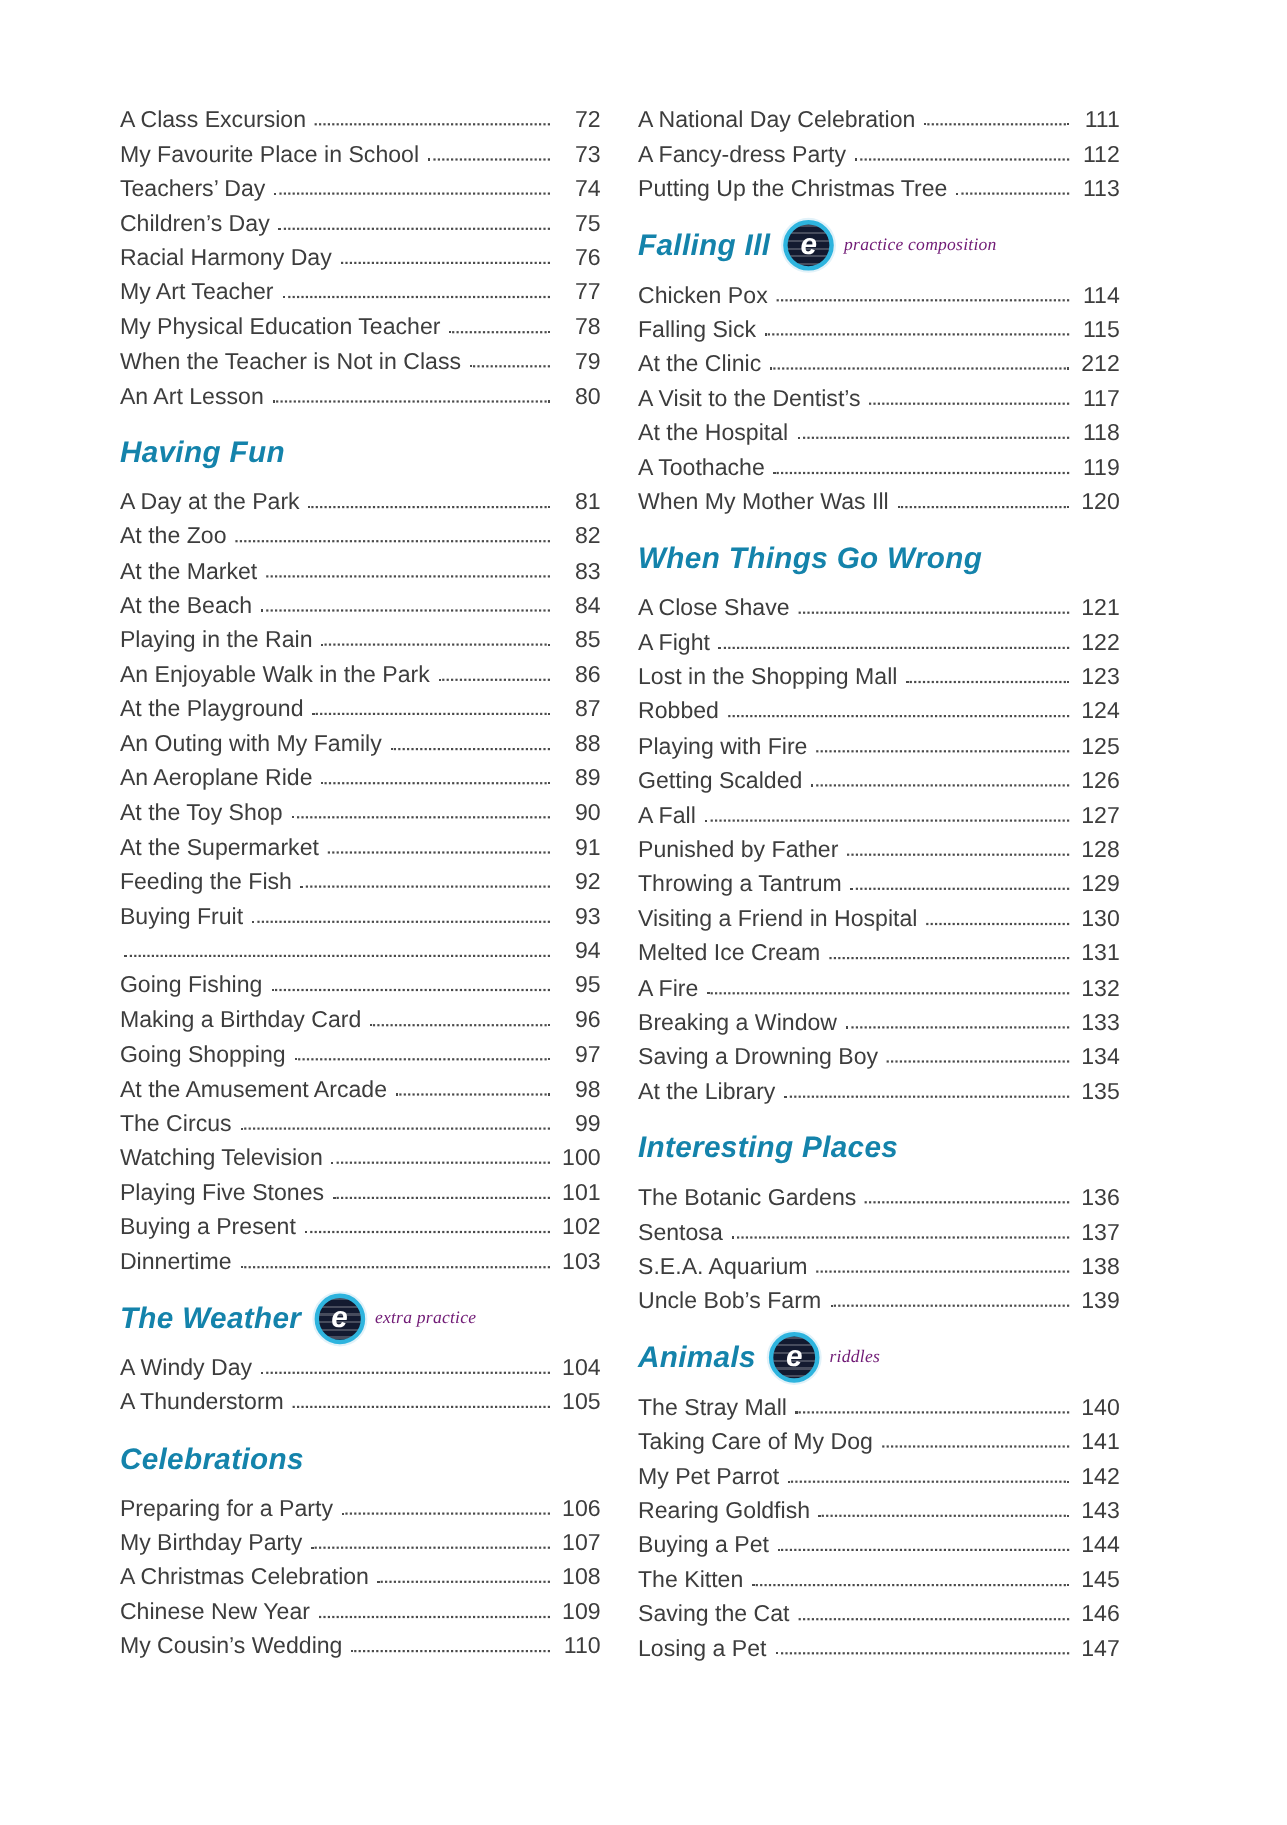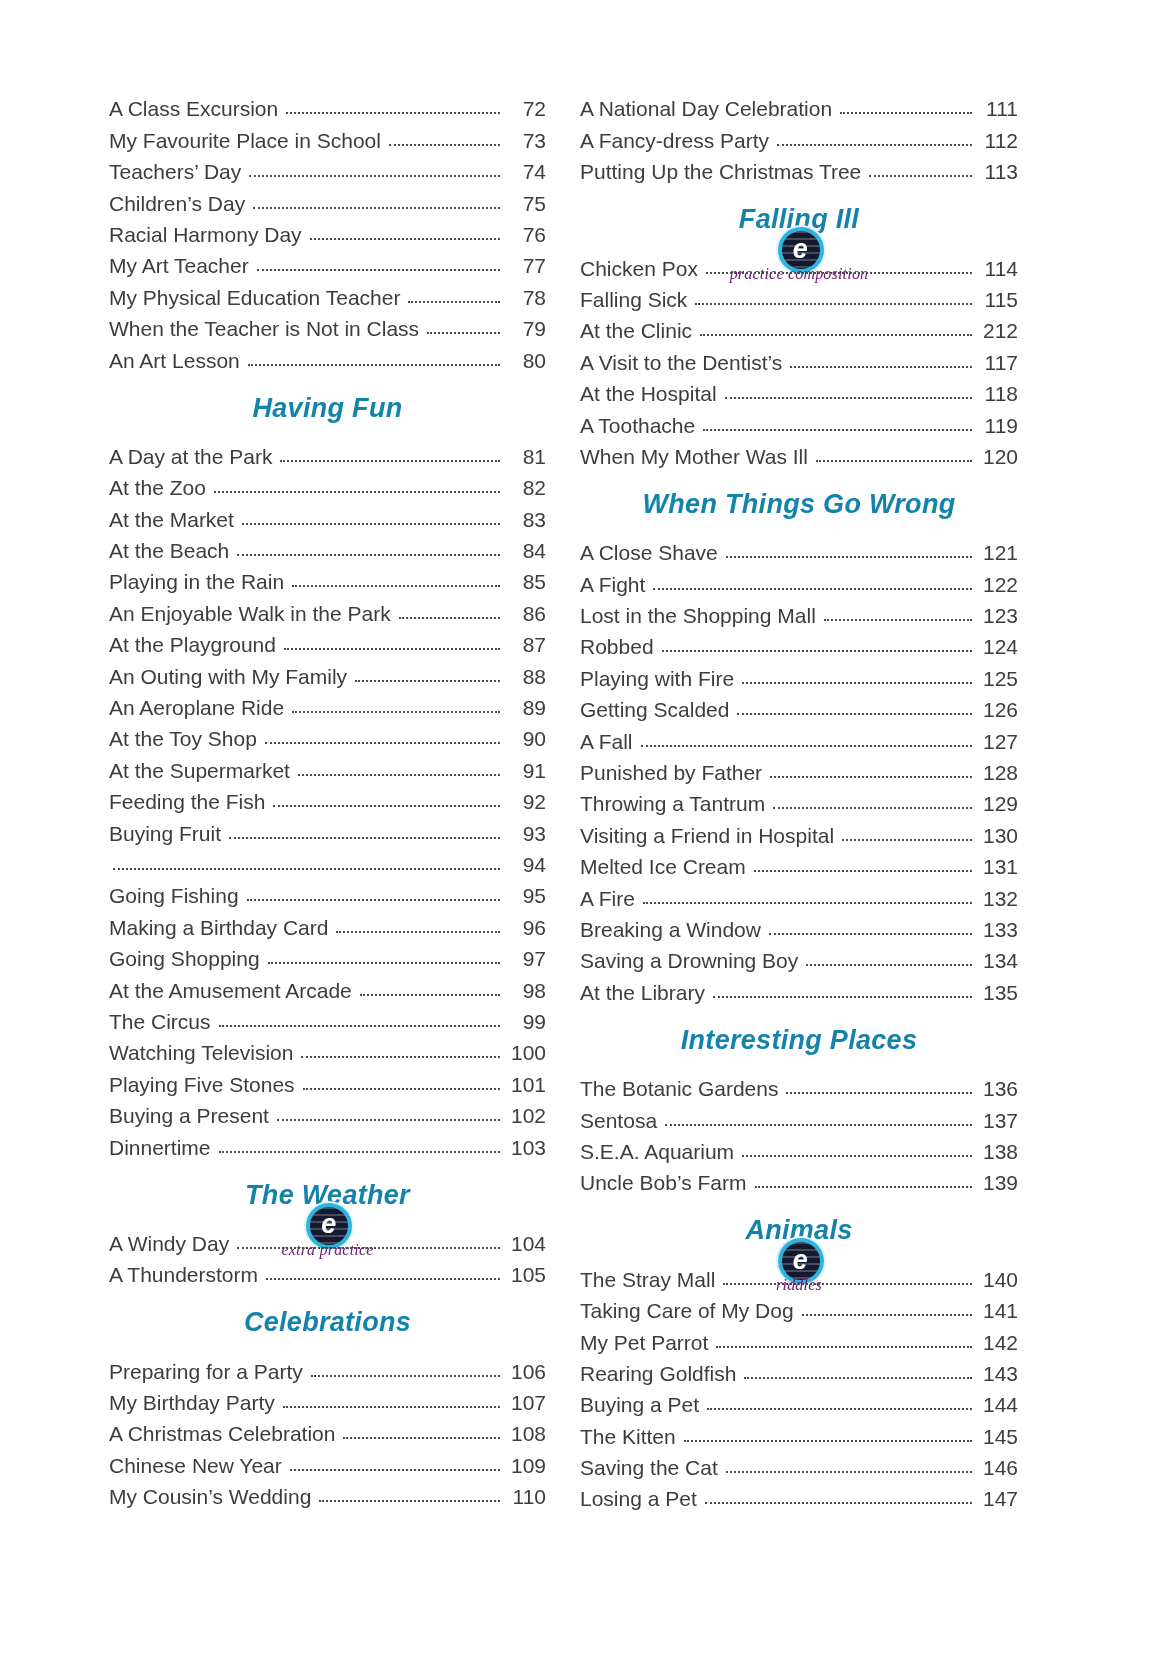--- a/index.html
+++ b/index.html
@@ -37,21 +37,20 @@
     display: flex;
     align-items: center;
     height: 38px;
     margin-bottom: 9px;
     overflow: visible;
     color: var(--accent, #1483ab);
     font-size: 27px;
     font-weight: bold;
     font-style: italic;
     letter-spacing: 0.3px;
-    flex-direction: column;
   }
   .heading-text { white-space: nowrap; }
 
   .badge-icon {
     flex: 0 0 auto;
     width: 46px; height: 46px;
     border-radius: 50%;
     background:
       repeating-linear-gradient(to bottom,
         rgba(255,255,255,0.22) 0 2px,

